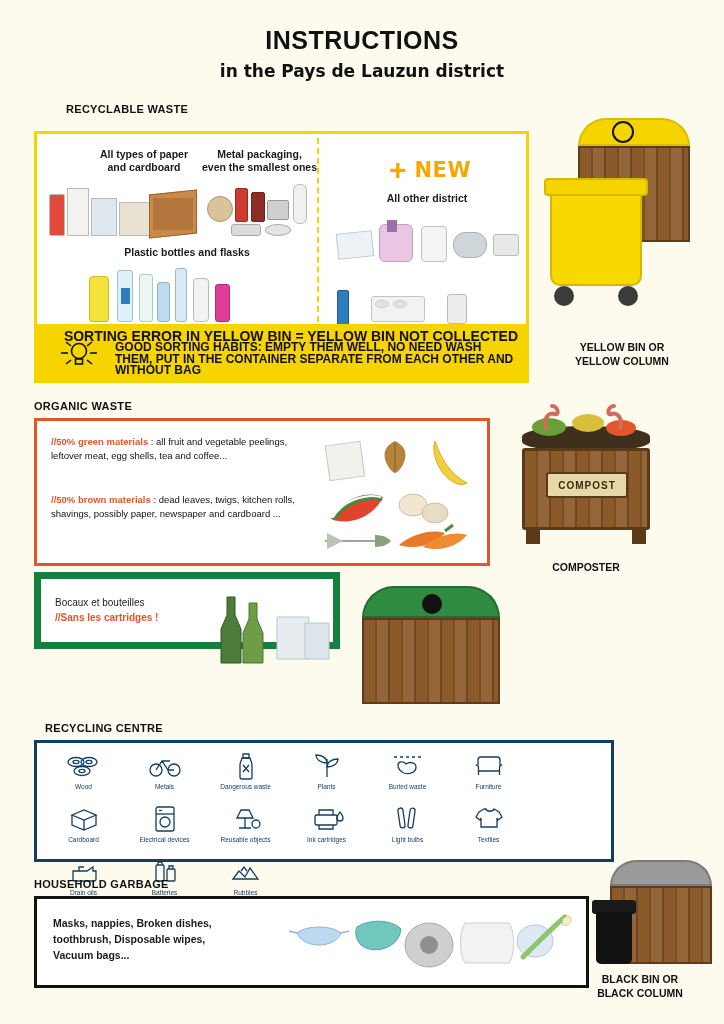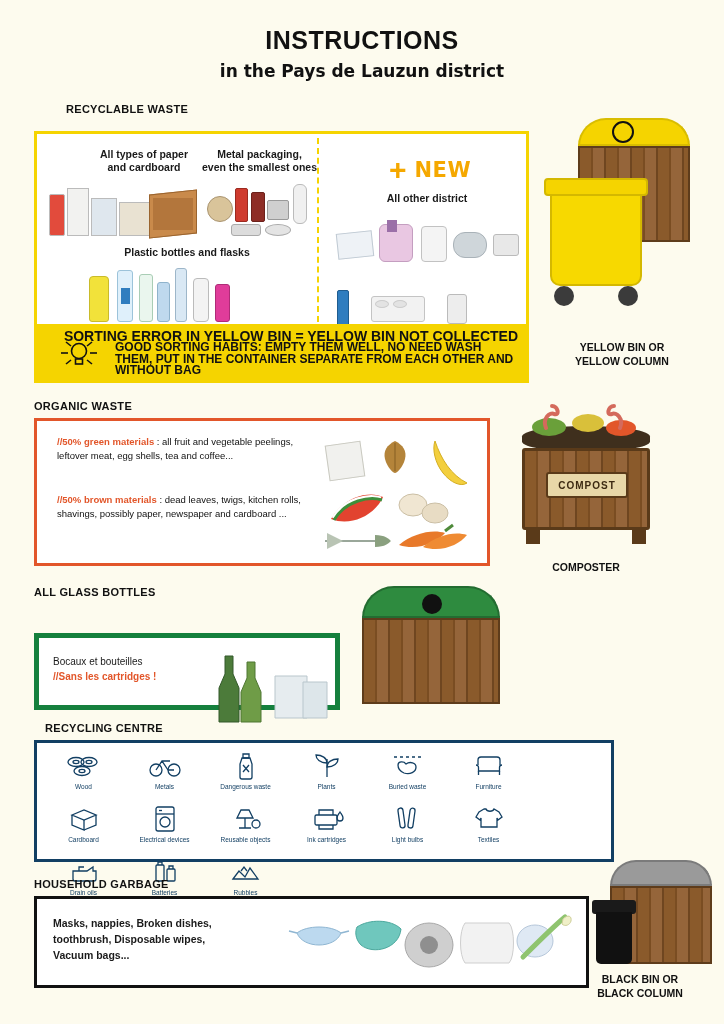--- a/index.html
+++ b/index.html
@@ -77,27 +77,27 @@
   }
   .bulb {
     position:absolute; left:20px; top:12px; width:44px; height:34px;
   }
 
   
   .orange-box {
     position:absolute; left:34px; top:418px; width:456px; height:148px;
     border:3px solid #e2562a; background:#fff;
   }
-  .org-text { position:absolute; left:14px; top:14px; width:260px; font-size:9.5px; line-height:14px; color:#111;margin-left:6px; }
+  .org-text { position:absolute; left:14px; top:14px; width:260px; font-size:9.5px; line-height:14px; color:#111; }
   .org-em { color:#e2562a; font-weight:bold; }
 
   
   .green-box {
-    position:absolute; left:34px; top:633px; width:306px; height:77px;
-    border:5px solid #15803d; background:#fff;
+    position:absolute; left:34px; top:572px; width:306px; height:77px;
+    border:7px solid #15803d; background:#fff;
   }
   .glass-text { position:absolute; left:14px; top:16px; font-size:10px; line-height:15px; }
   .glass-em { color:#e2562a; font-weight:bold; }
 
   
   .navy-box {
     position:absolute; left:34px; top:740px; width:580px; height:122px;
     border:3px solid #123f63; background:#fff;
   }
   .rc-grid {

